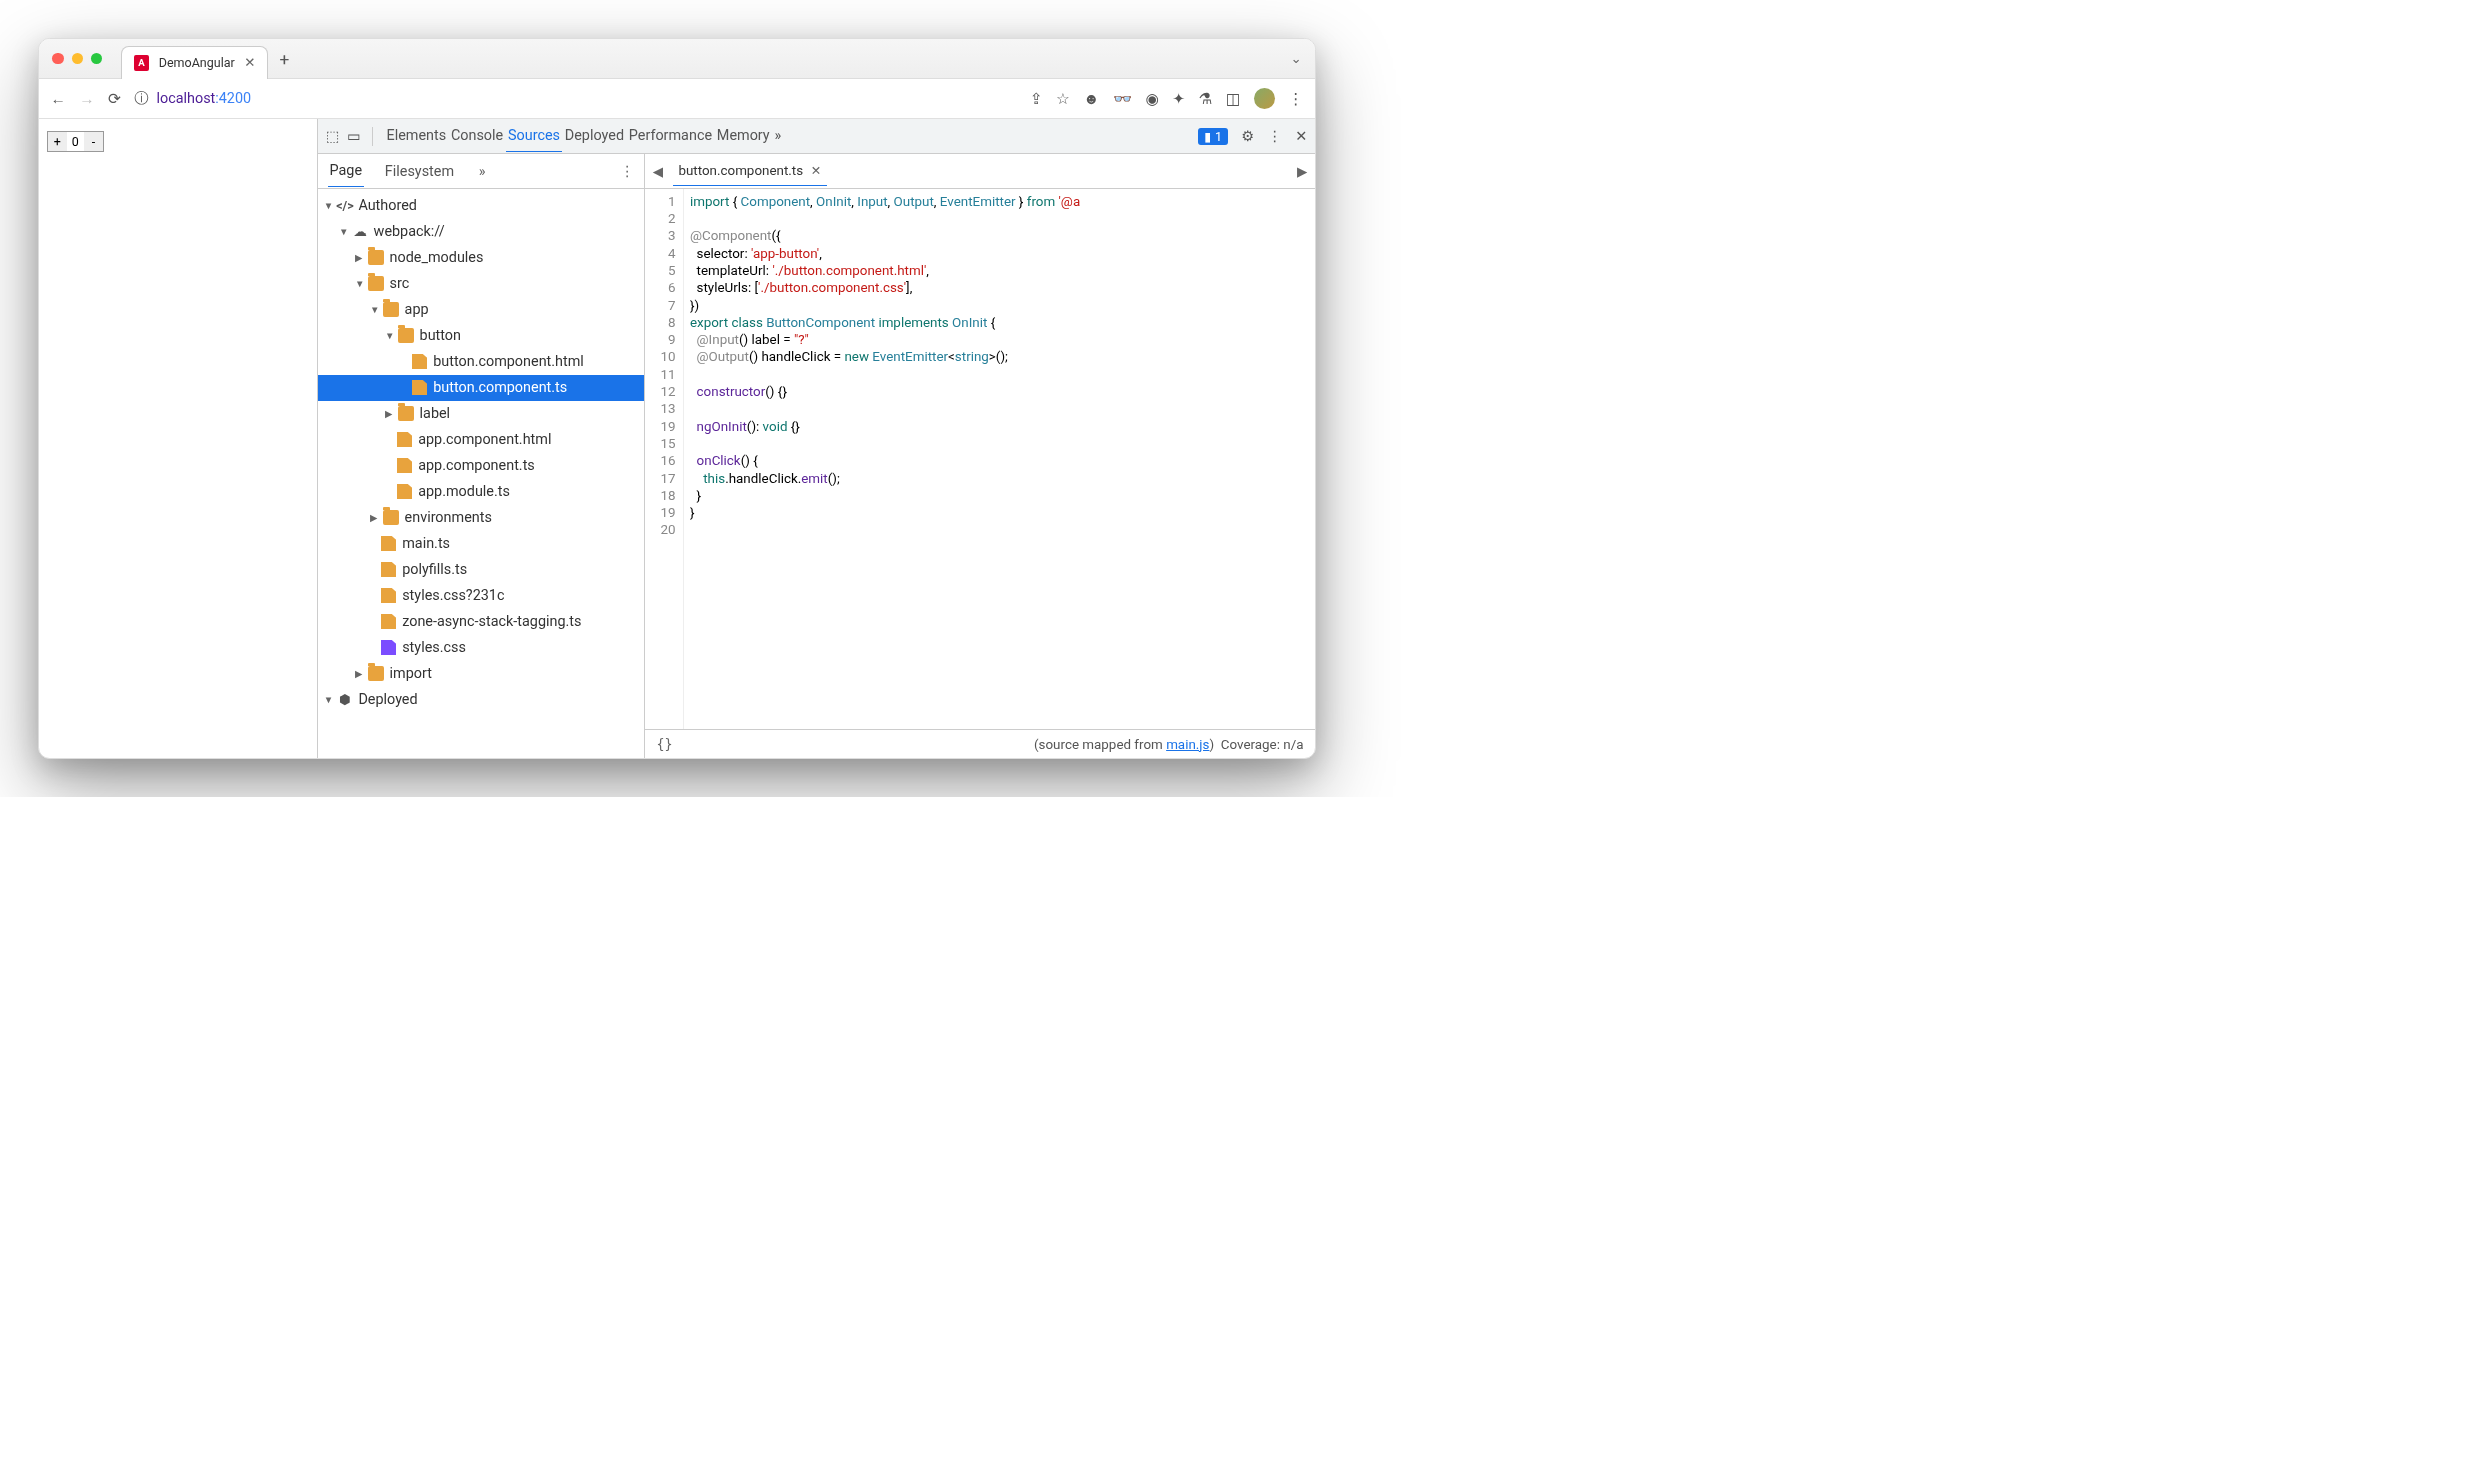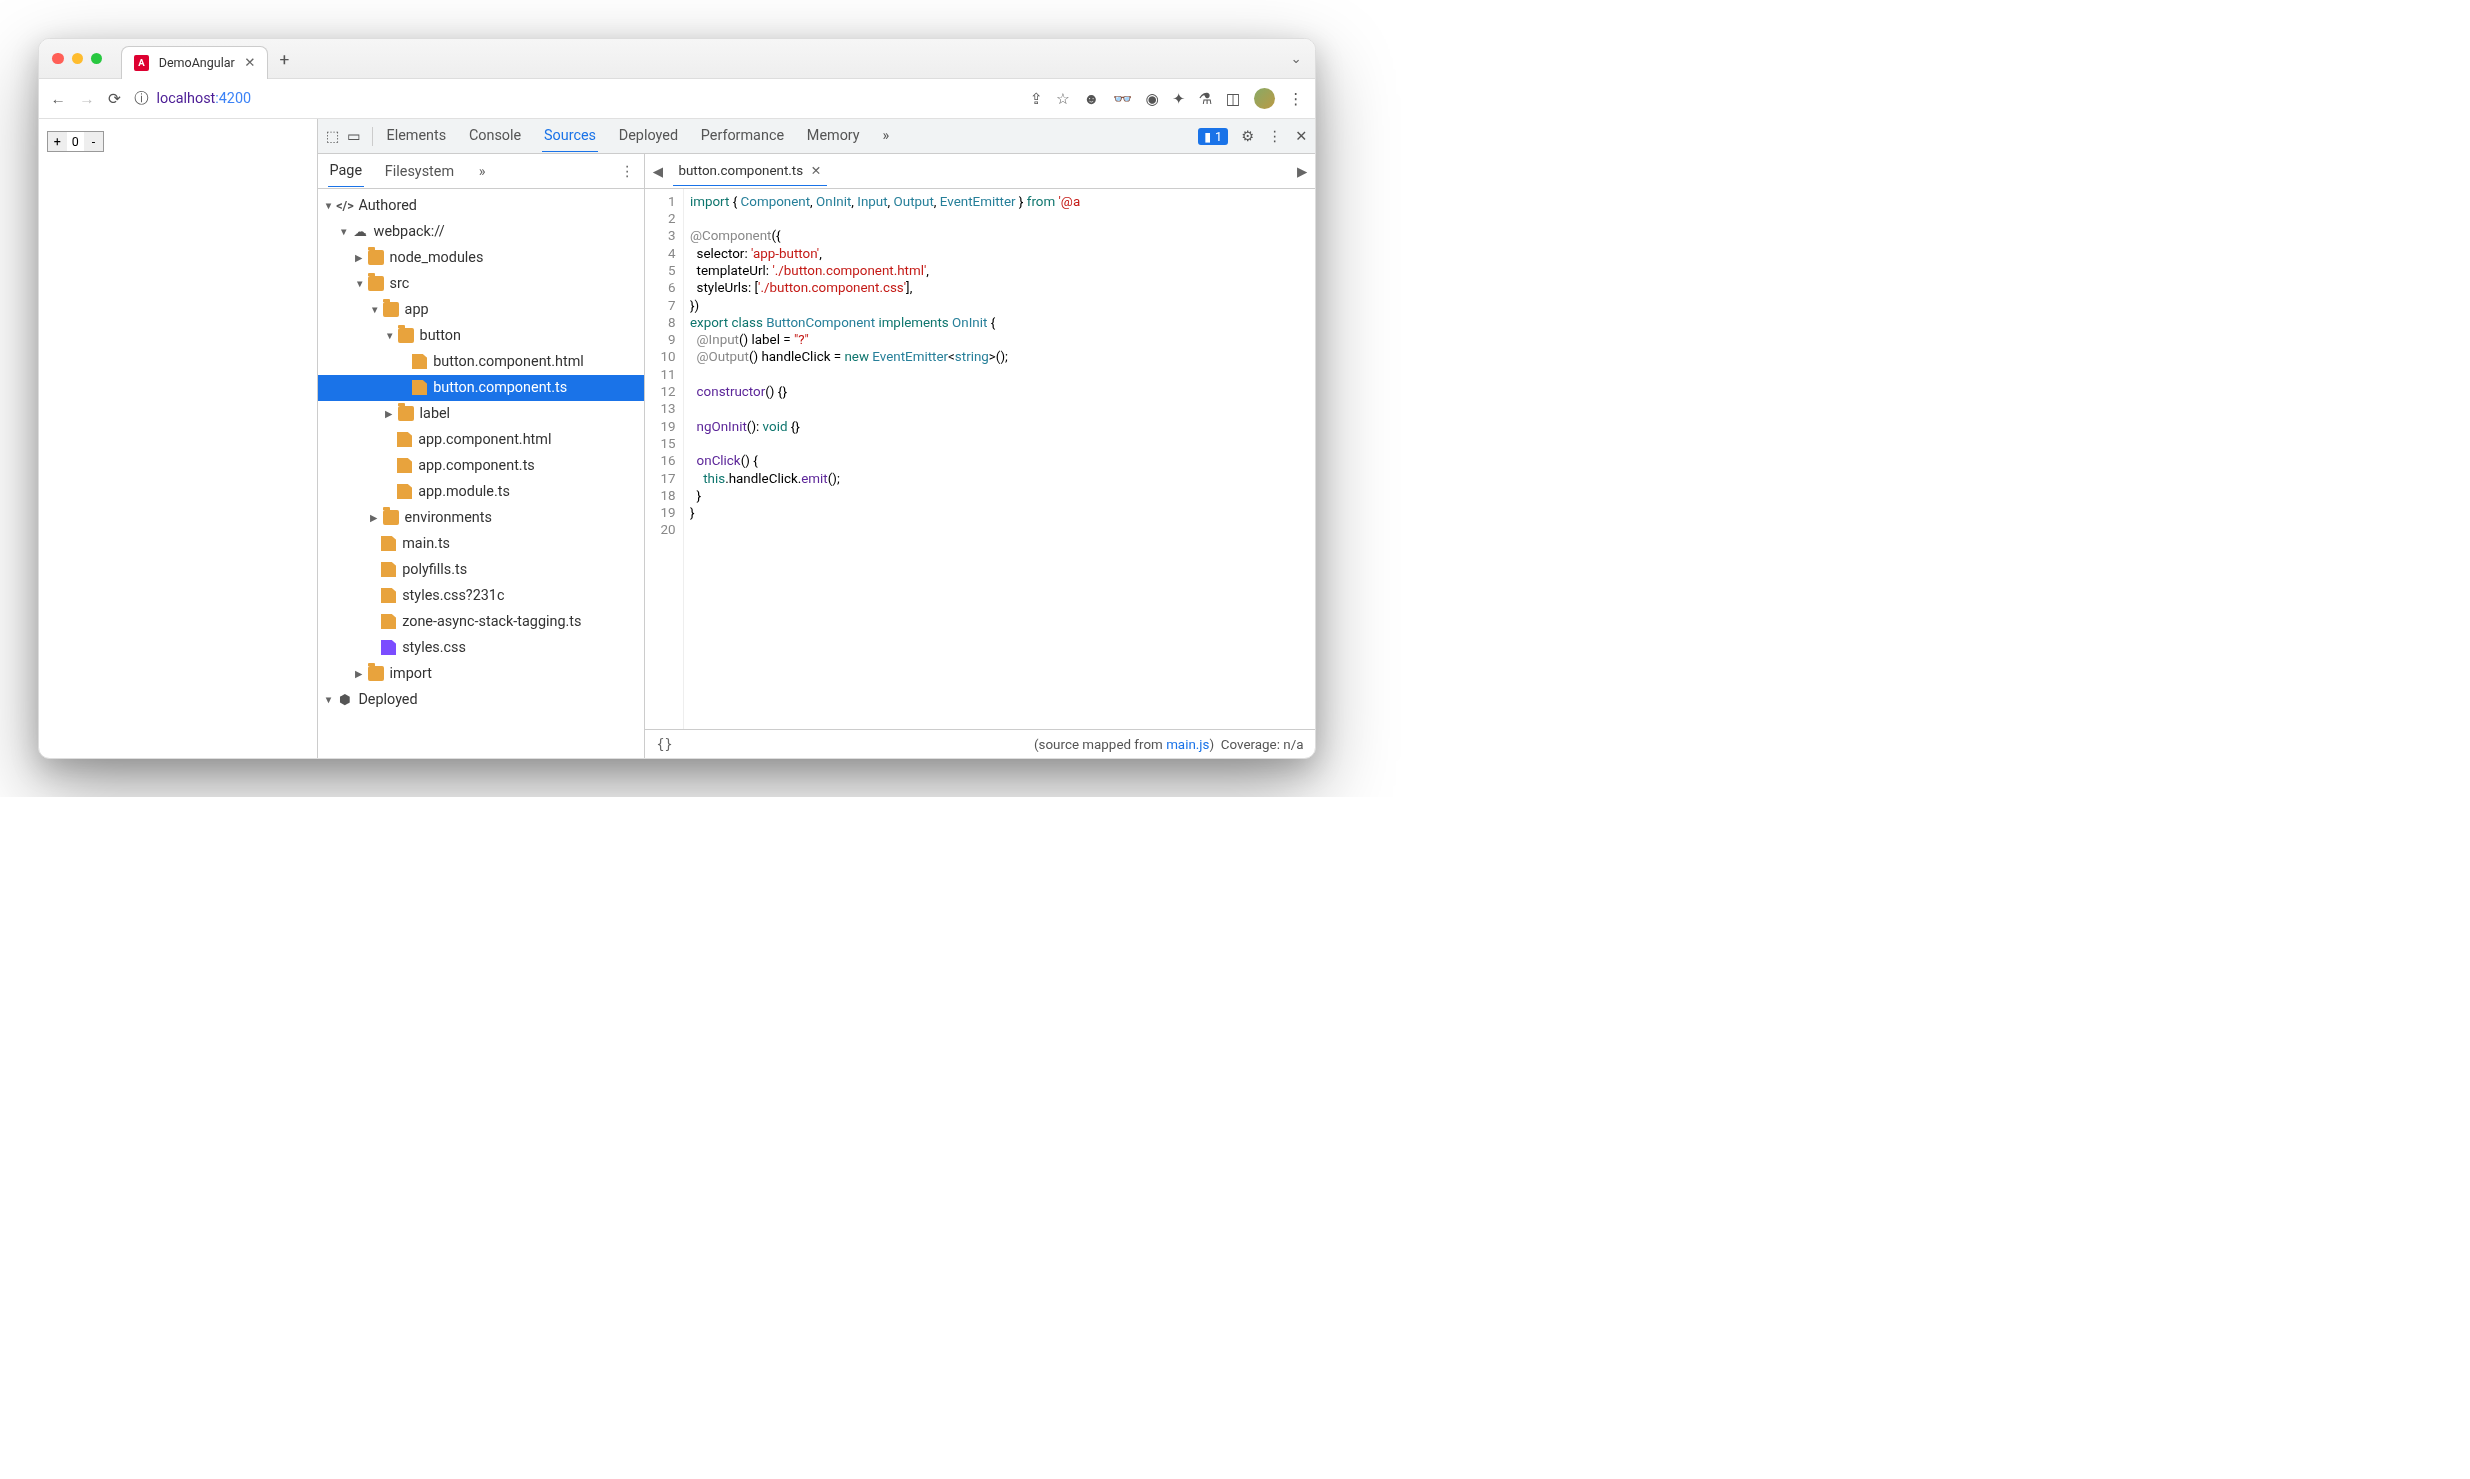--- a/index.html
+++ b/index.html
@@ -23,21 +23,21 @@
 .url-icons span{cursor:pointer}
 .avatar{width:21px;height:21px;border-radius:50%;background:linear-gradient(135deg,#8a6,#b94)}
 .content{flex:1;display:flex;min-height:0}
 .page{width:279px;border-right:1px solid #ccc;padding:11.5px 7.7px;font-size:13.4px}
 .counter{display:inline-flex;align-items:center;border:1px solid #999}
 .counter button{width:19px;height:19px;border:none;background:#eee;cursor:pointer;font-size:12.5px}
 .counter span{width:17.3px;text-align:center;font-size:12.5px}
 .devtools{flex:1;display:flex;flex-direction:column;min-width:0;min-height:0}
 .dt-top{height:35px;border-bottom:1px solid #ccc;display:flex;align-items:center;padding:0 7.7px;gap:7.7px;font-size:14.4px;color:#555;background:#f1f3f4}
 .dt-top .sep{width:1px;height:19px;background:#ccc;margin:0 3.8px}
-.dt-tabs{display:flex;gap:19px;flex:1}
+.dt-tabs{display:flex;gap:1px;flex:1}
 .dt-tab{cursor:pointer;color:#555;padding:6.7px 1.9px}
 .dt-tab.active{color:#1a73e8;border-bottom:1.9px solid #1a73e8}
 .dt-right{display:flex;gap:13.4px;align-items:center}
 .issue-badge{background:#1a73e8;color:#fff;border-radius:2.9px;padding:1px 5.8px;font-size:12.5px;display:flex;align-items:center;gap:3.8px}
 .dt-main{flex:1;display:flex;min-height:0}
 .filetree{width:327px;border-right:1px solid #ccc;display:flex;flex-direction:column;min-height:0}
 .ft-tabs{height:35px;border-bottom:1px solid #ccc;display:flex;align-items:center;padding:0 9.6px;gap:19px;font-size:14.4px;color:#555}
 .ft-tab{cursor:pointer;padding:6.7px 1.9px}
 .ft-tab.active{color:#333;border-bottom:1.9px solid #1a73e8}
 .ft-tabs .more{margin-left:3.8px;color:#666}
@@ -66,21 +66,21 @@
 .codebody{padding:3.8px 0 3.8px 5.8px;white-space:pre;flex:1}
 .codebody div{height:17.3px;line-height:17.3px}
 .kw{color:#0f766e}
 .str{color:#c41a16}
 .cls{color:#267f99}
 .dec{color:#888}
 .fn{color:#5c2699}
 .statusbar{height:29px;border-top:1px solid #ccc;display:flex;align-items:center;padding:0 11.5px;font-size:13.4px;color:#555}
 .statusbar .curly{color:#666;font-family:monospace}
 .statusbar .right{margin-left:auto}
-.statusbar a{color:#1a73e8;}
+.statusbar a{color:#1a73e8;text-decoration:underline}
 </style>
 </head>
 <body>
 
 <div class="window">
   <div class="titlebar">
     <div class="traffic">
       <div class="dot" style="background:#ff5f57"></div>
       <div class="dot" style="background:#febc2e"></div>
       <div class="dot" style="background:#28c840"></div>

